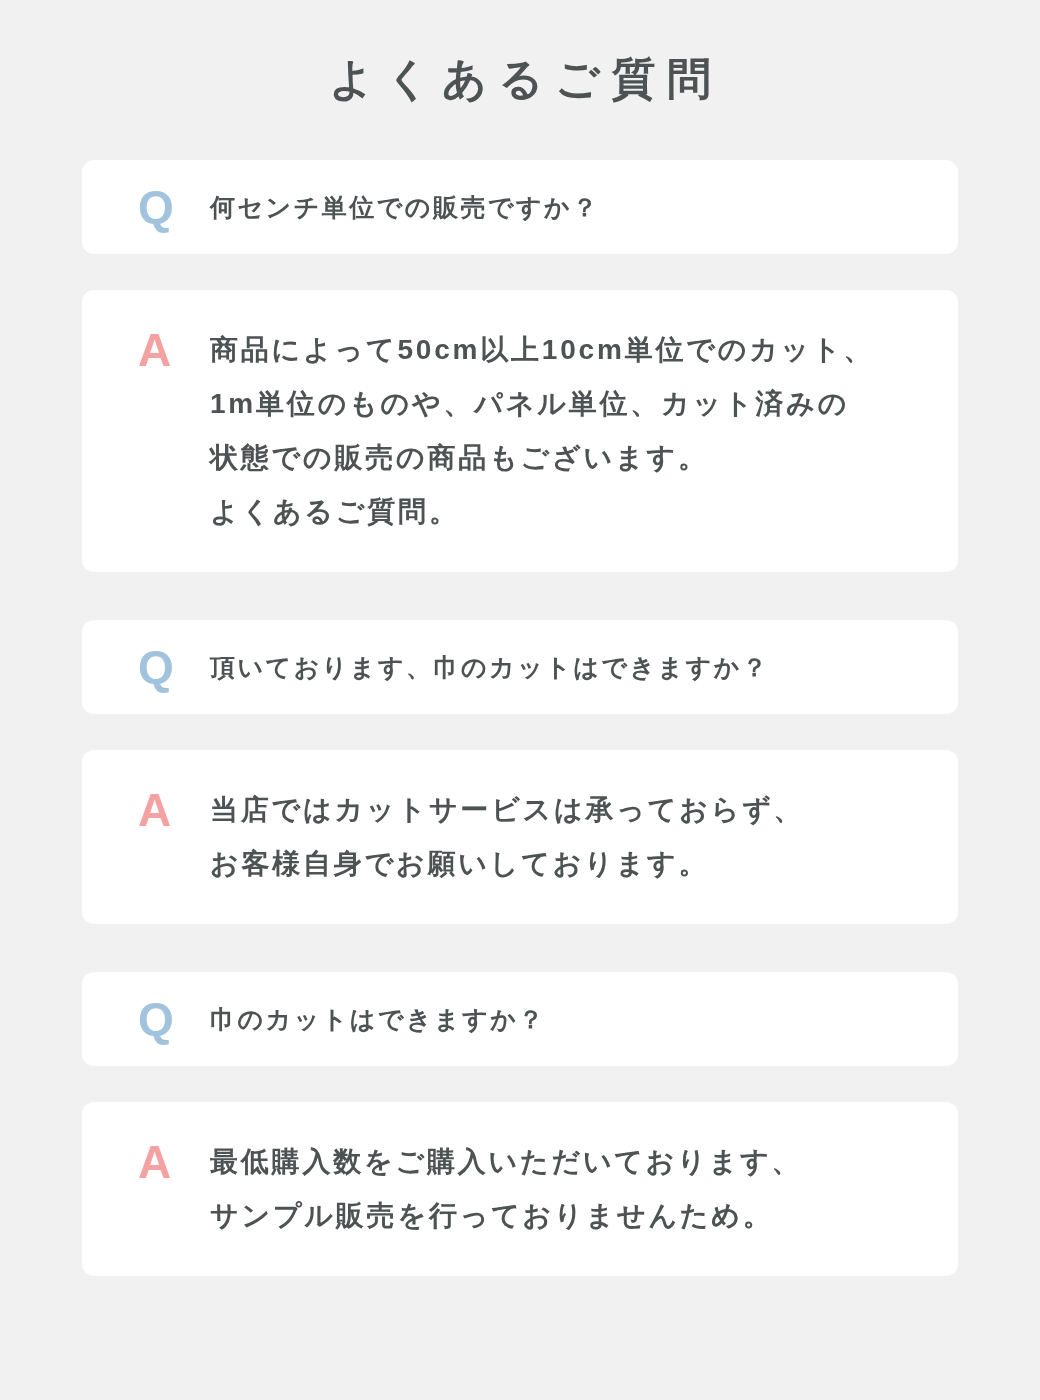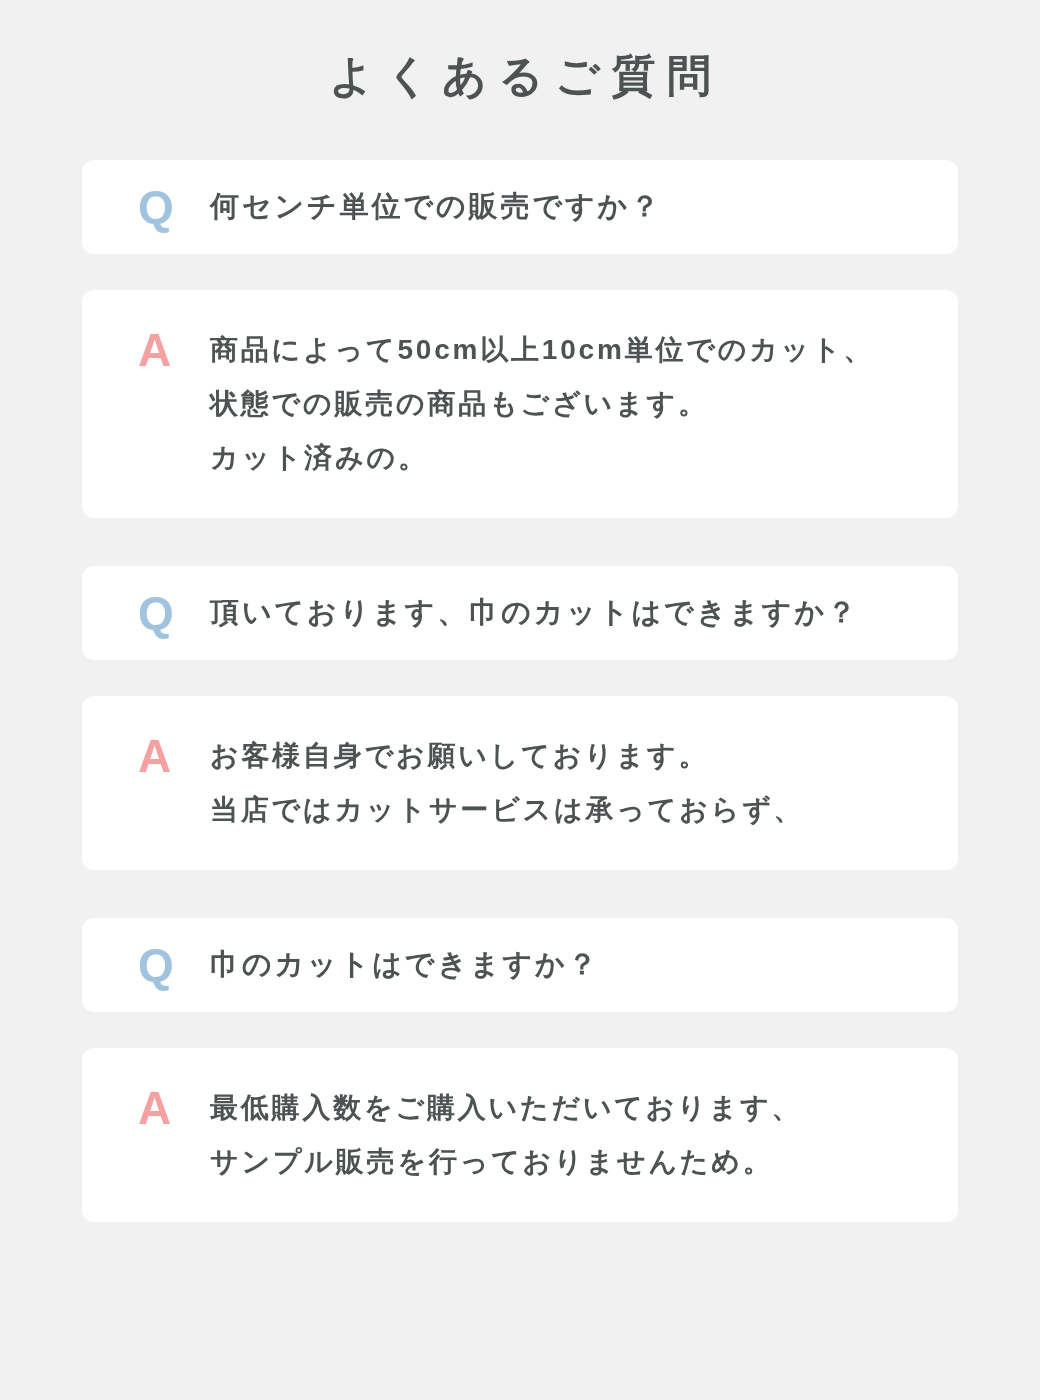--- a/index.html
+++ b/index.html
@@ -22,21 +22,20 @@
   }
   h1.page-title {
     margin: 50px 0 52px;
     text-align: center;
     font-size: 44px;
     line-height: 58px;
     font-weight: 700;
     letter-spacing: 0.26em;
     text-indent: 0.26em;
     color: var(--text);
-    font-family: Liberation Mono, monospace;
   }
   .wrap {
     width: 876px;
     margin: 0 auto;
   }
   .pair + .pair { margin-top: 48px; }
   .card {
     background: var(--card);
     border-radius: 12px;
     display: flex;
@@ -56,21 +55,21 @@
     width: 44px;
     margin-right: 28px;
     font-size: 46px;
     font-weight: 700;
     line-height: 54px;
     text-align: left;
   }
   .badge.q { color: var(--q); }
   .badge.a { color: var(--a); }
   .q-text {
-    font-size: 29px;
+    font-size: 25px;
     font-weight: 700;
     letter-spacing: 0.1em;
     line-height: 1.3;
     color: var(--text);
   }
   .a-lines p {
     font-size: 28px;
     font-weight: 700;
     letter-spacing: 0.1em;
     line-height: 54px;
@@ -87,36 +86,37 @@
 
     <section class="pair">
       <div class="card q-card">
         <span class="badge q">Q</span>
         <p class="q-text">何センチ単位での販売ですか？</p>
       </div>
       <div class="card a-card">
         <span class="badge a">A</span>
         <div class="a-lines">
           <p>商品によって50cm以上10cm単位でのカット、</p>
+          <p>1m単位のものや、パネル単位、カット済みの</p>
           <p>状態での販売の商品もございます。</p>
-          <p>カット済みの。</p>
+          <p>よくあるご質問。</p>
         </div>
       </div>
     </section>
 
     <section class="pair">
       <div class="card q-card">
         <span class="badge q">Q</span>
         <p class="q-text">頂いております、巾のカットはできますか？</p>
       </div>
       <div class="card a-card">
         <span class="badge a">A</span>
         <div class="a-lines">
+          <p>当店ではカットサービスは承っておらず、</p>
           <p>お客様自身でお願いしております。</p>
-          <p>当店ではカットサービスは承っておらず、</p>
         </div>
       </div>
     </section>
 
     <section class="pair">
       <div class="card q-card">
         <span class="badge q">Q</span>
         <p class="q-text">巾のカットはできますか？</p>
       </div>
       <div class="card a-card">

